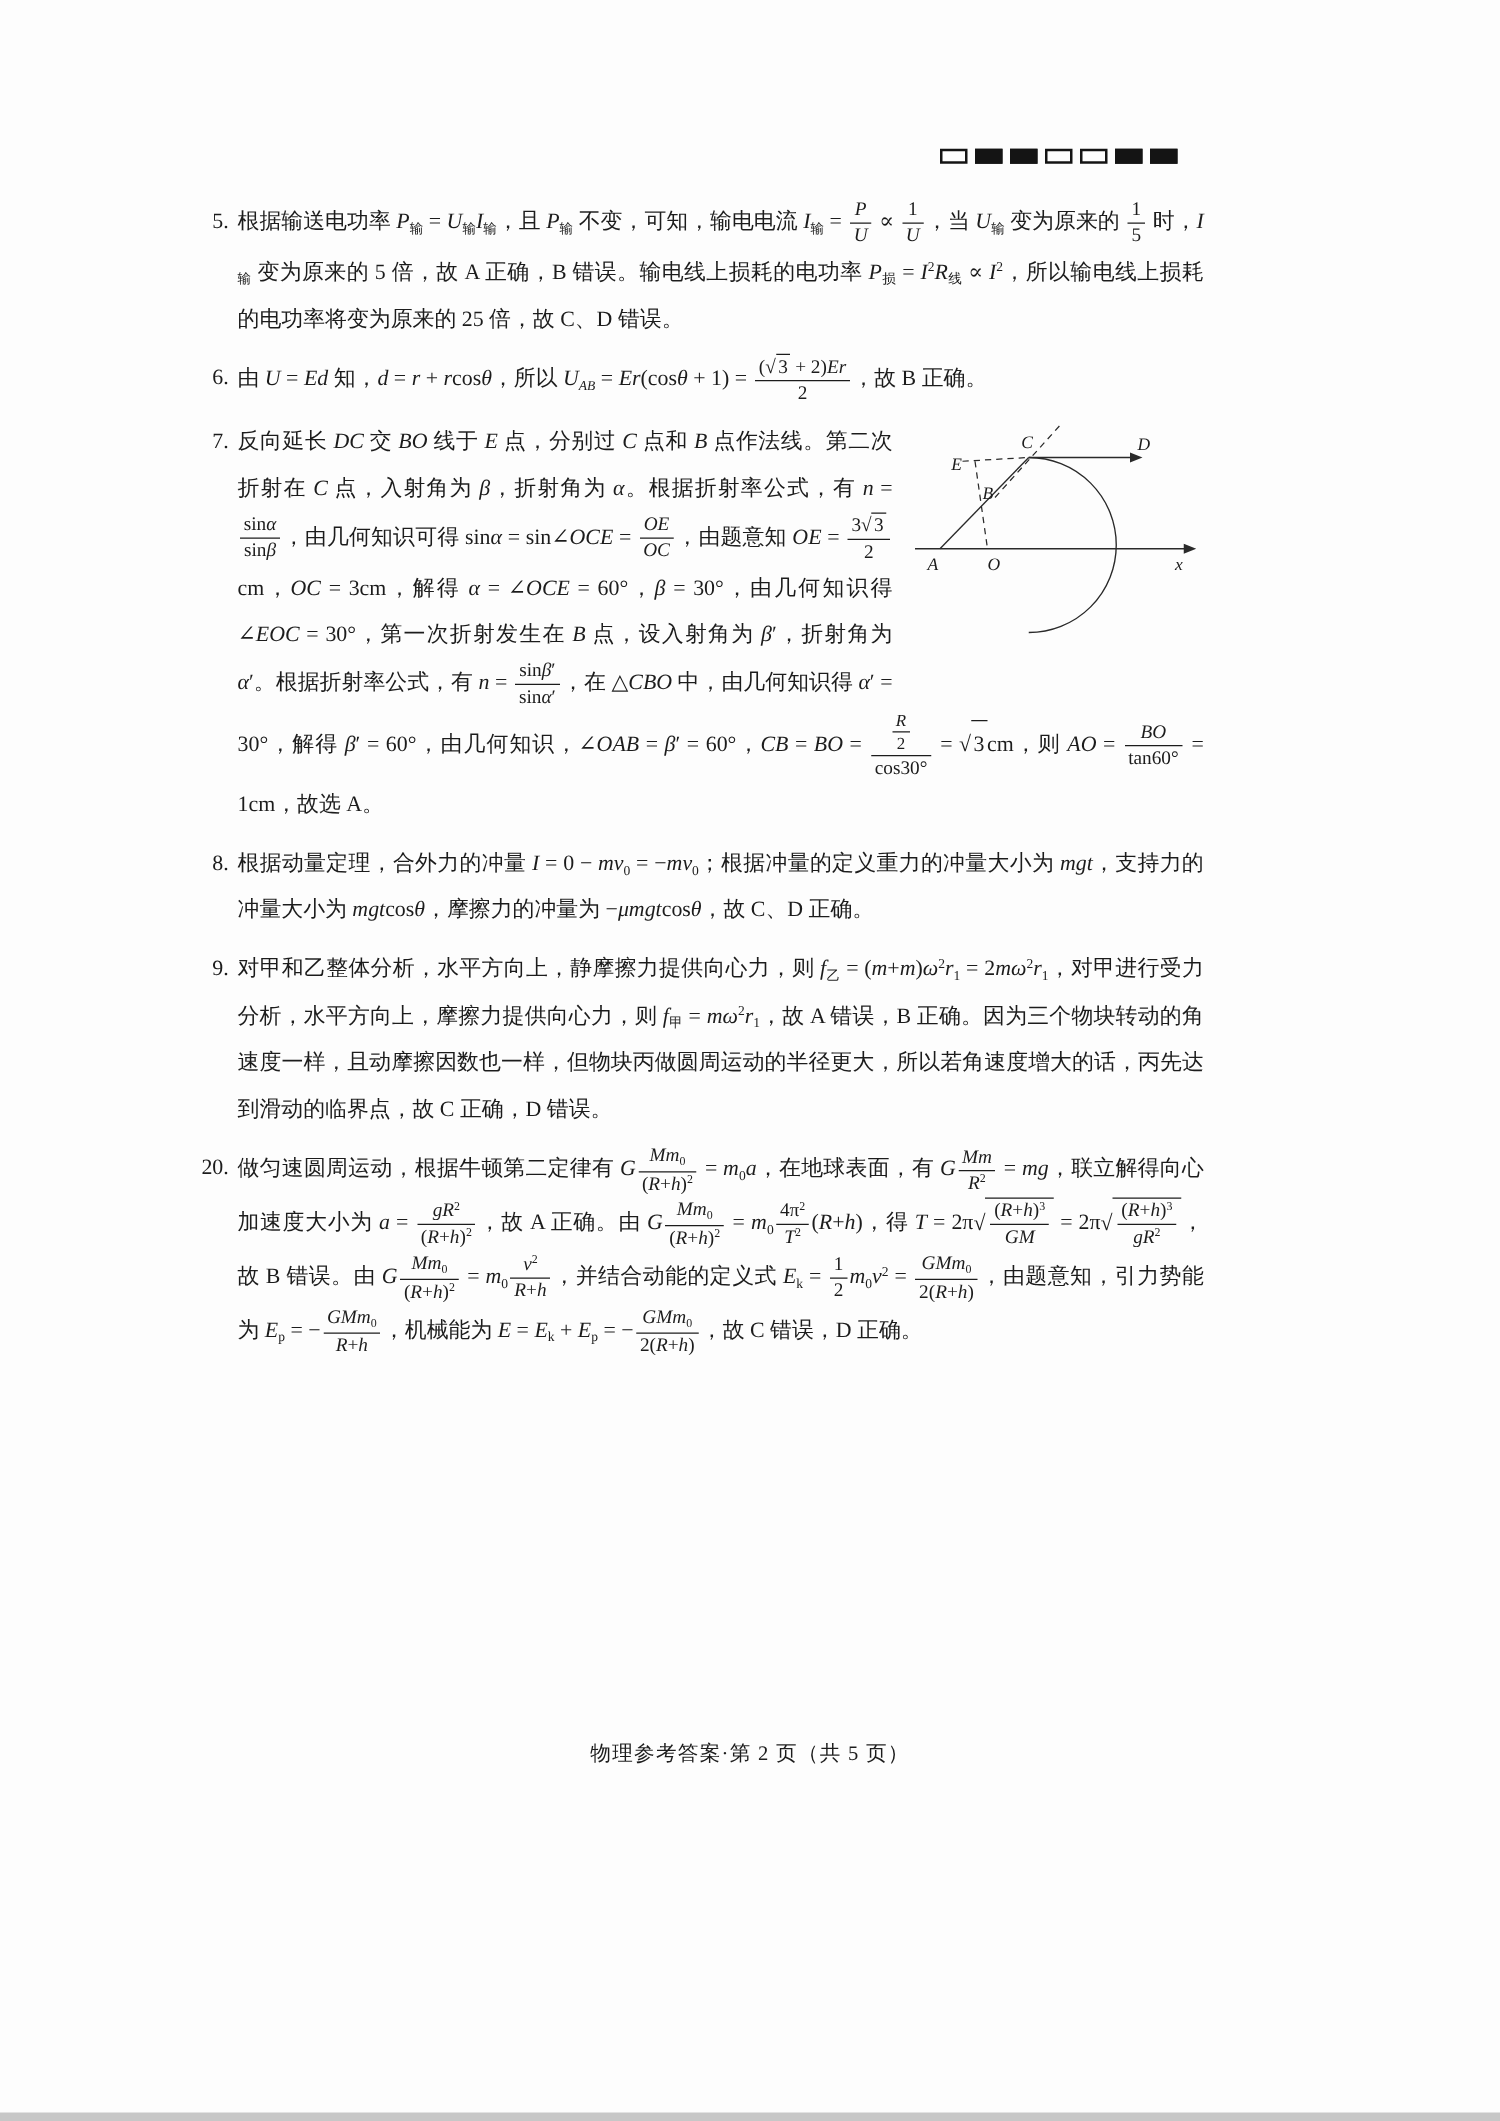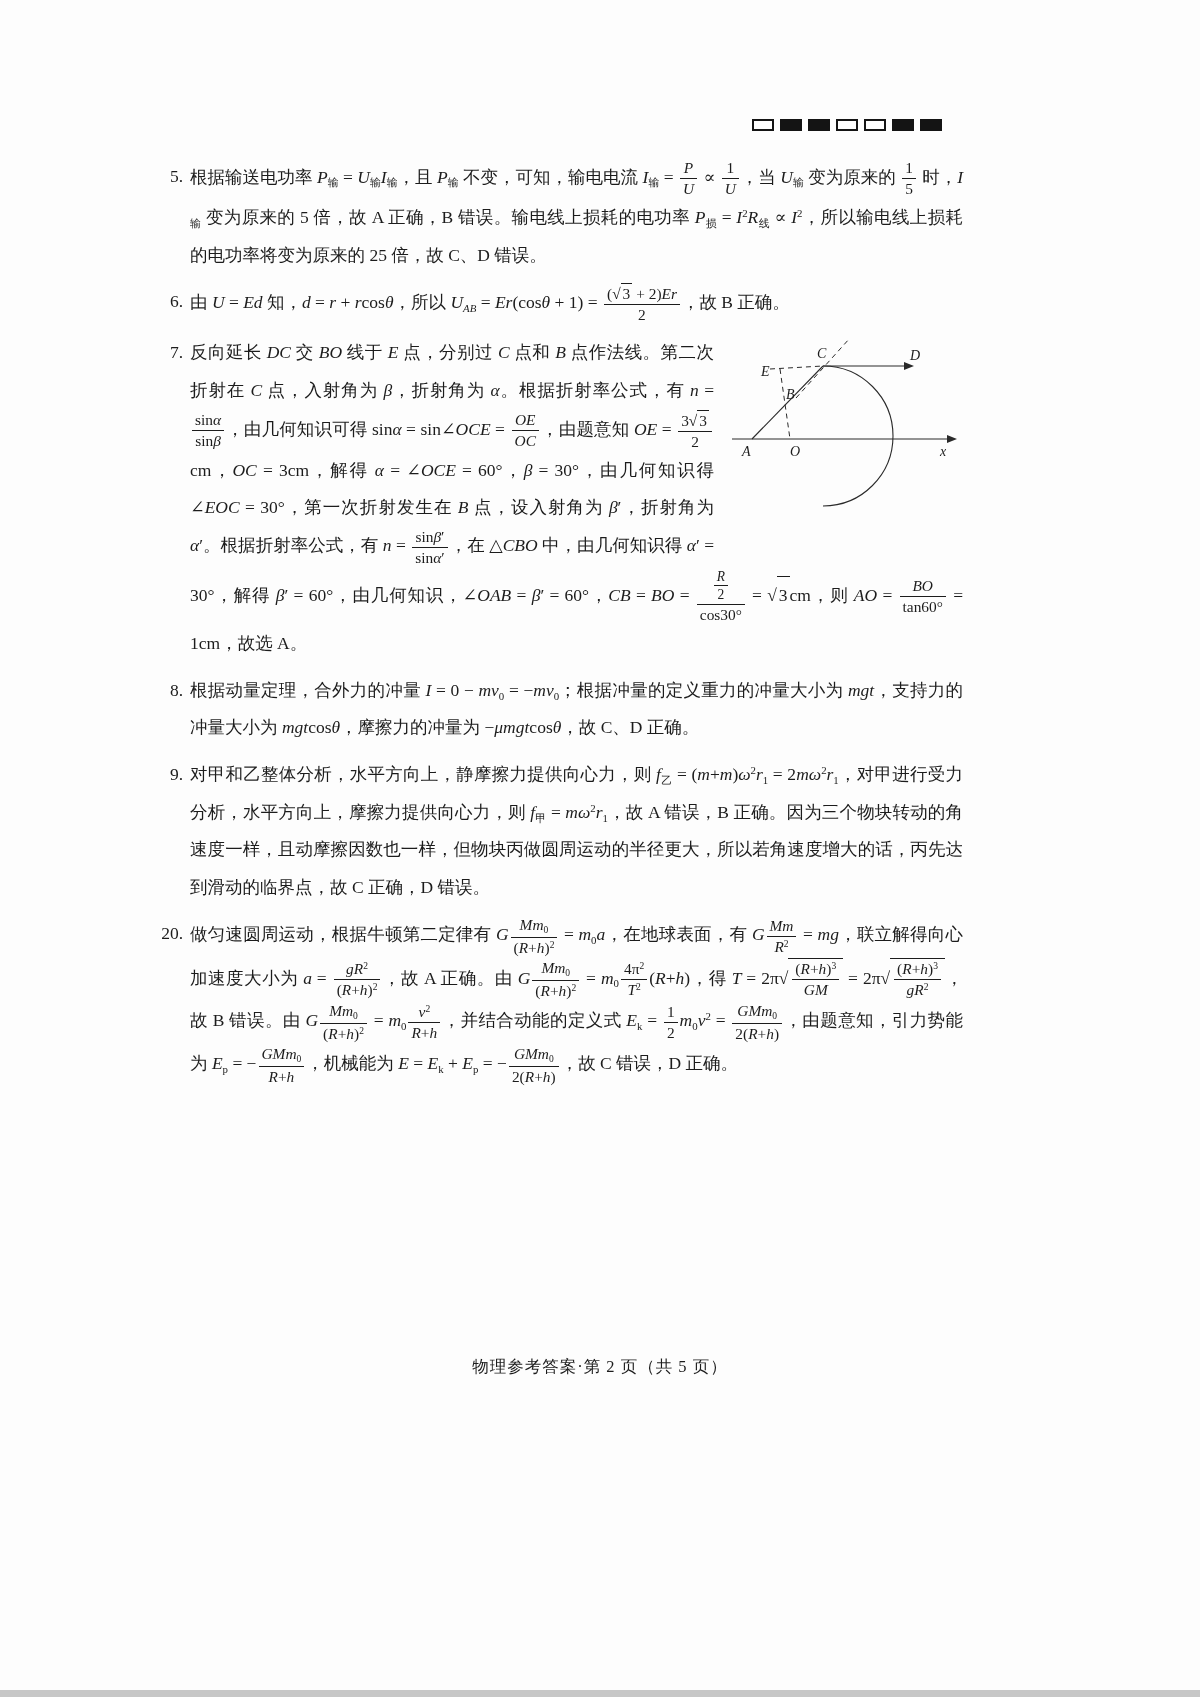--- a/index.html
+++ b/index.html
@@ -27,21 +27,21 @@
   .sqrt{white-space:nowrap}
   .sqrt::before{content:"√"}
   .sqrt .ov{display:inline-block;border-top:1px solid #1c1c1c;padding:0 2px}
   
   .fig{float:right;margin:2px 0 6px 14px}
   .fig line,.fig path{stroke:#2a2a2a;stroke-width:1.1;fill:none}
   .fig .dash{stroke-dasharray:5 4;stroke-width:1}
   .fig text{font-size:14px;font-style:italic;fill:#1c1c1c;font-family:"Liberation Serif",serif}
   .fig .arrow{fill:#2a2a2a;stroke:none}
   
-  .footer{position:absolute;top:1356px;left:0;right:0;text-align:center;font-size:16.5px;letter-spacing:1px}
+  .footer{position:absolute;top:1392px;left:0;right:0;text-align:center;font-size:16.5px;letter-spacing:1px}
   .bottom-strip{position:absolute;bottom:0;left:0;right:0;height:7px;background:#c7c7c7}
 </style>
 </head>
 <body>
 
 <div class="sheet">
 
   <div class="marks">
     <span class="mark"></span>
     <span class="mark filled"></span>

